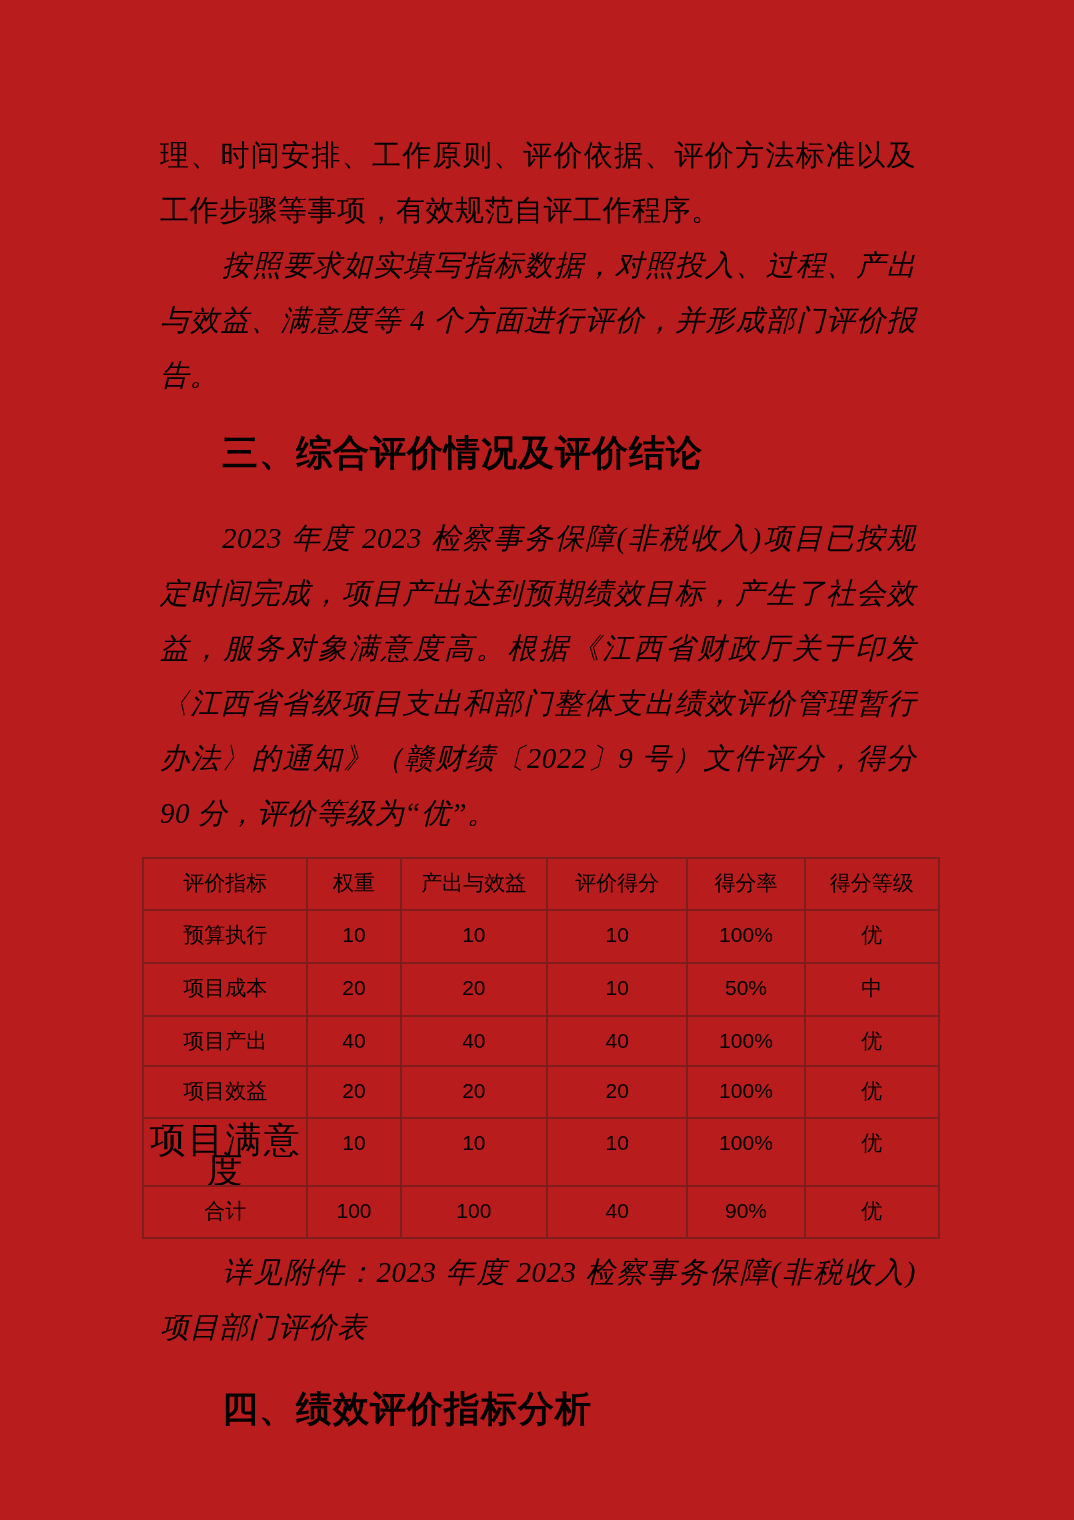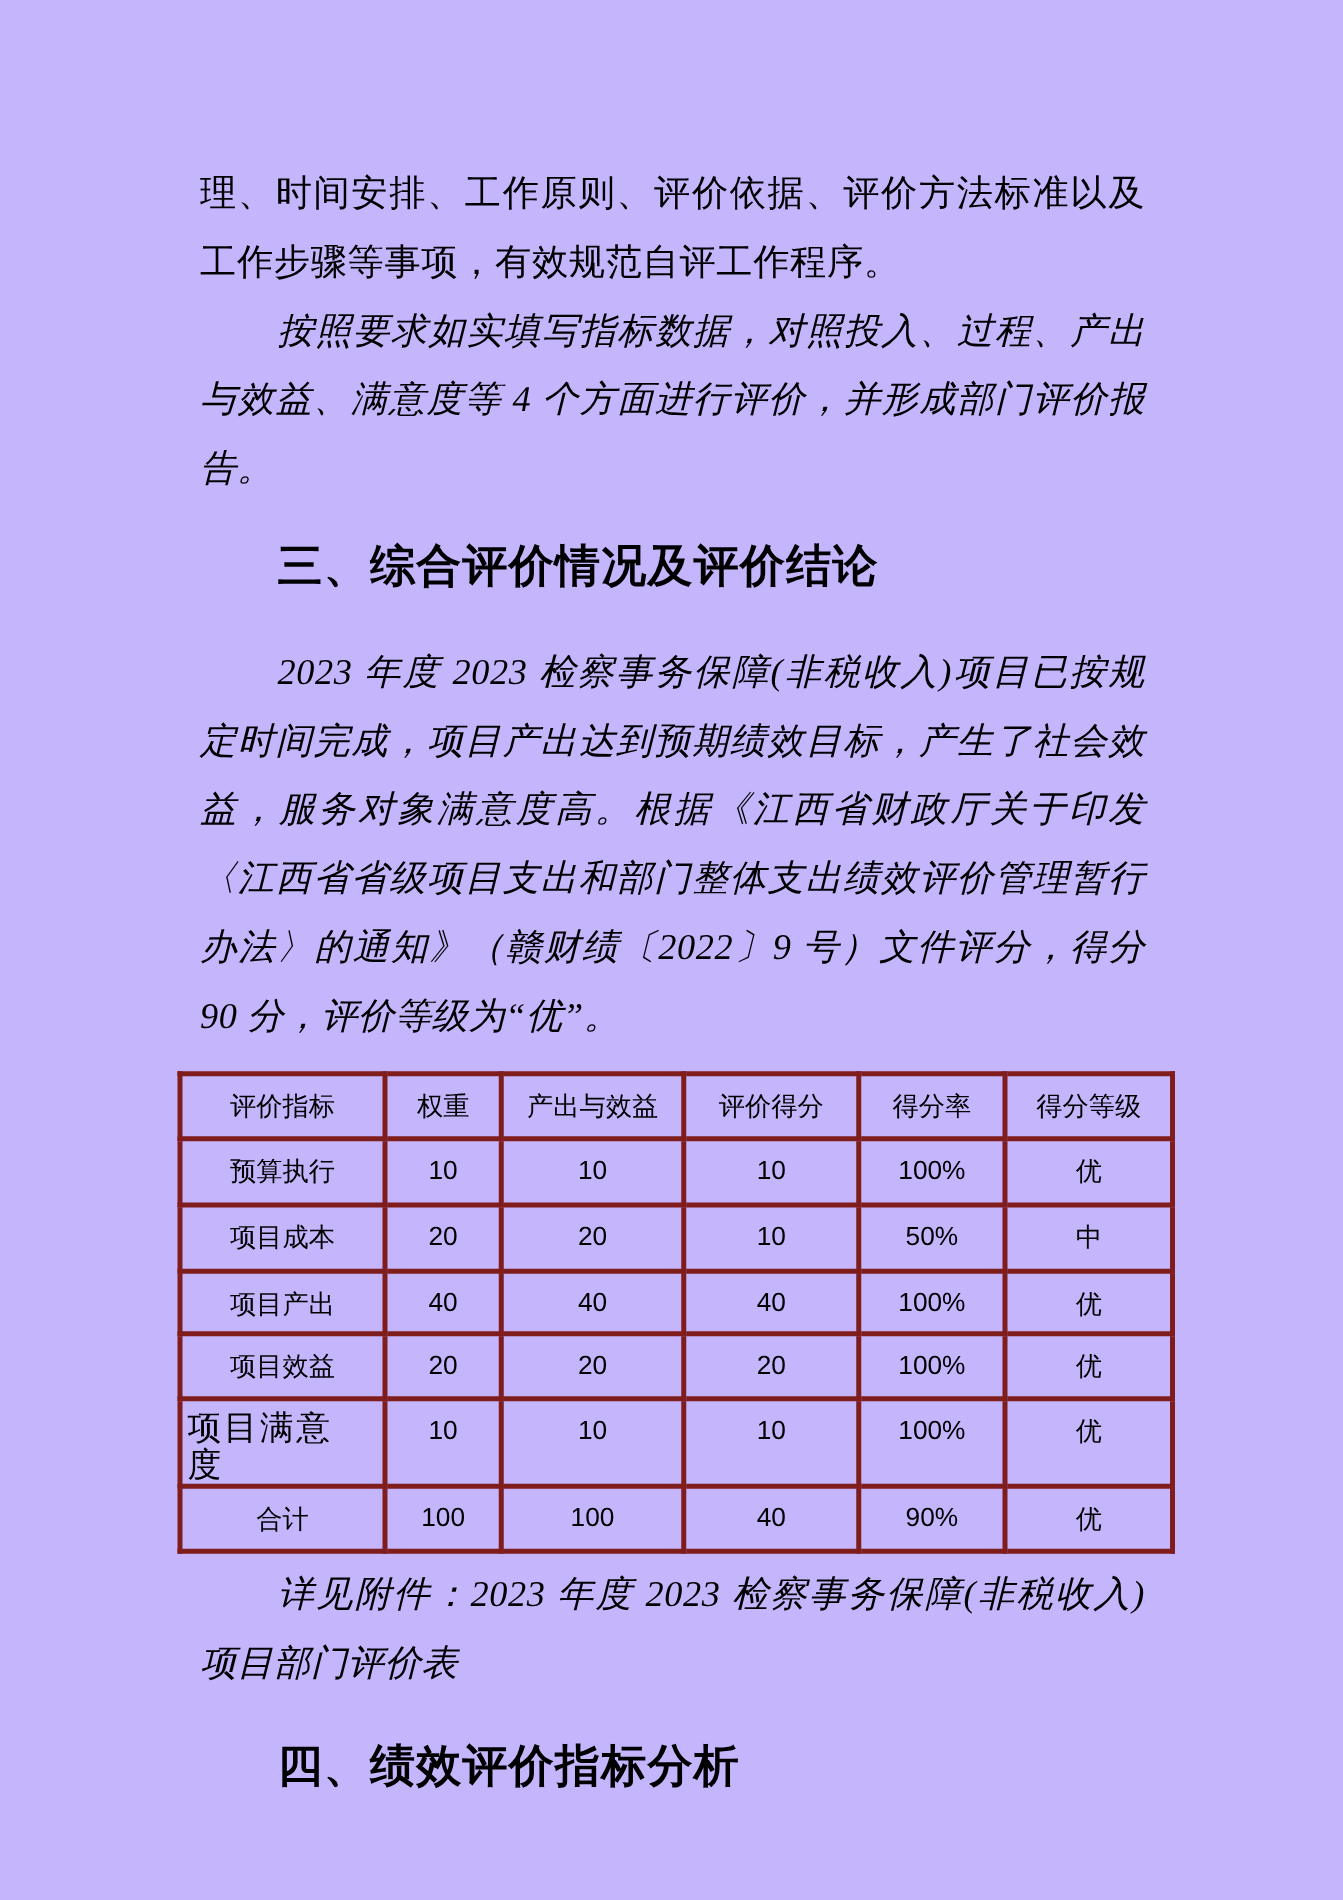--- a/index.html
+++ b/index.html
@@ -5,21 +5,21 @@
   html, body {
     margin: 0;
     padding: 0;
     background: #ffffff;
   }
   .page {
     position: relative;
     width: 1074px;
     height: 1520px;
     margin: 0 auto;
-    background: #c4b5fd;
+    background: #b91c1c;
     box-sizing: border-box;
     padding: 128px 158px 0 160px;
     color: #000000;
     font-family: "Liberation Serif", "DejaVu Serif", serif;
     overflow: hidden;
   }
   .body-text {
     margin: 0;
     font-size: 29px;
     line-height: 55px;
@@ -41,37 +41,37 @@
   .heading-4 { margin-top: 32px; margin-bottom: 0; }
   .score-table {
     width: 798px;
     margin-left: -18px;
     margin-top: 16px;
     margin-bottom: 6px;
     border-collapse: collapse;
     table-layout: fixed;
   }
   .score-table th, .score-table td {
-    border: 4px solid #7f1d1d;
+    border: 2px solid #7f1d1d;
     font-weight: normal;
     text-align: center;
     vertical-align: top;
     padding: 9px 2px 0 2px;
     font-size: 21px;
     line-height: 30px;
     overflow: hidden;
   }
   .score-table .num {
     font-family: "Liberation Sans", "DejaVu Sans", sans-serif;
   }
   .score-table td.label-large {
-    font-size: 27px;
-    text-align: left;
+    font-size: 36px;
+    text-align: center;
     vertical-align: middle;
-    padding: 6px 16px 0 4px;
+    padding: 6px 3px 0 4px;
     letter-spacing: 2px;
   }
   tr.r-head   { height: 52px; }
   tr.r-normal { height: 53px; }
   tr.r-short  { height: 50px; }
   tr.r-mid    { height: 52px; border-radius: 18px; }
   tr.r-tall   { height: 58px; }
 </style>
 </head>
 <body>

